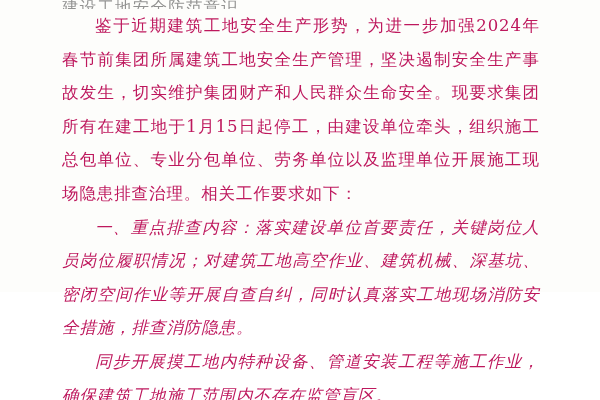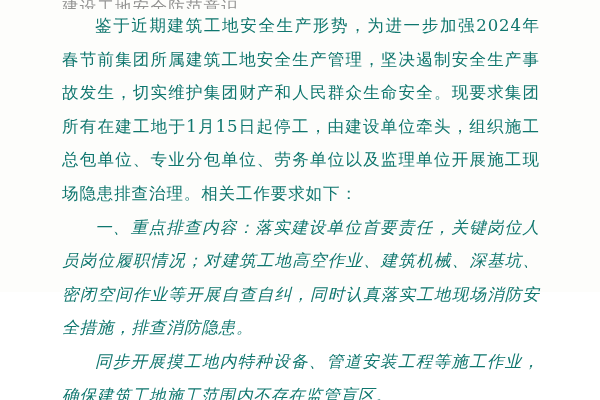--- a/index.html
+++ b/index.html
@@ -33,21 +33,21 @@
     color: #3a3a3a;
     letter-spacing: 1.2px;
     height: 11px;
     overflow: hidden;
     opacity: 0.55;
     white-space: nowrap;
   }
   .para {
     font-size: 16.5px;
     line-height: 33.6px;
-    color: #0f766e;
+    color: #be185d;
     letter-spacing: 0.9px;
     text-align: justify;
     text-justify: inter-ideograph;
     margin: 0;
     padding: 0;
   }
   .para.indent {
     text-indent: 2em;
   }
   .para + .para {

